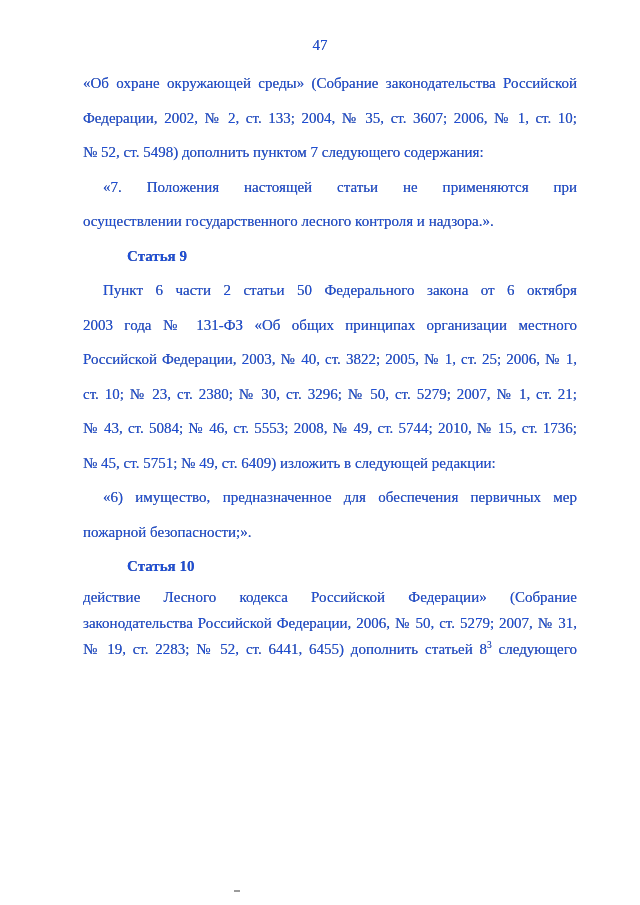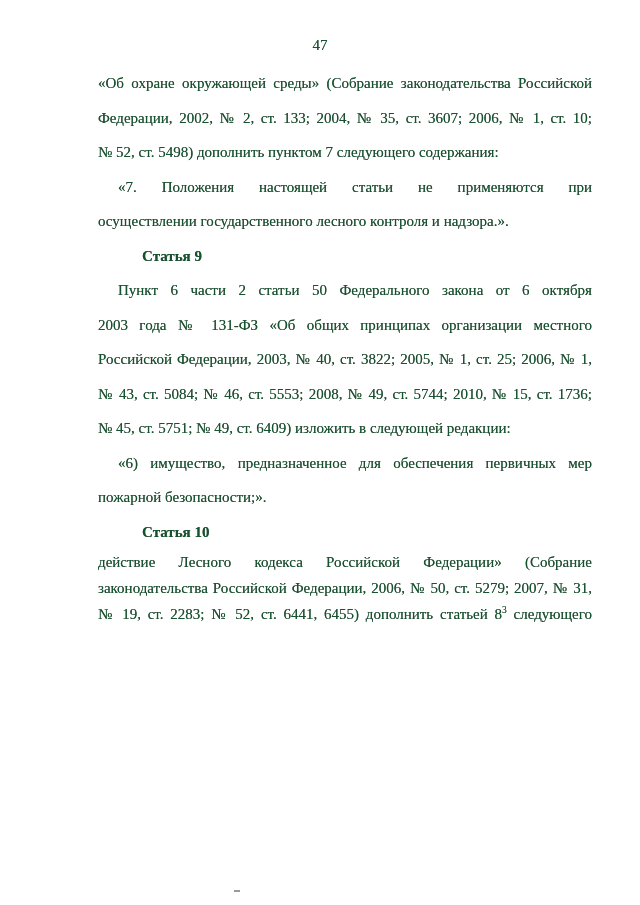--- a/index.html
+++ b/index.html
@@ -3,30 +3,30 @@
 <meta charset="utf-8">
 <style>
   html,body{margin:0;padding:0;background:#e8e8e8;}
   .page{
     position:relative;
     width:640px;height:905px;
     margin:0 auto;
     background:#ffffff;
     font-family:"Liberation Serif", serif;
     font-size:15px;
-    color:#14532d;
+    color:#1d4ed8;
     overflow:hidden;
     text-shadow:0 0 .4px rgba(0,0,0,.55);
   }
   .pagenum{
     position:absolute;top:35px;left:0;width:100%;
     text-align:center;line-height:20px;
   }
   .content{
-    position:absolute;top:66px;left:98px;width:494px;
+    position:absolute;top:66px;left:83px;width:494px;
   }
   .para{margin:0;padding:0;}
   .ln{line-height:34.5px;}
   .tight .ln{line-height:26px;}
   .j{text-align:justify;text-align-last:justify;}
   .head{font-weight:bold;}
   .ind1{text-indent:20px;}
   .ind2{text-indent:38px;}
   .ind3{text-indent:44px;}
   .sup{font-size:9.5px;vertical-align:6px;line-height:0;}
@@ -54,20 +54,21 @@
       <div class="ln j ind1">«7. Положения настоящей статьи не применяются при</div>
       <div class="ln">осуществлении государственного лесного контроля и надзора.».</div>
     </div>
 
     <div class="ln head ind3">Статья 9</div>
 
     <div class="para">
       <div class="ln j ind1">Пункт 6 части 2 статьи 50 Федерального закона от 6 октября</div>
       <div class="ln j">2003 года № 131-ФЗ «Об общих принципах организации местного</div>
       <div class="ln j">Российской Федерации, 2003, № 40, ст. 3822; 2005, № 1, ст. 25; 2006, № 1,</div>
+      <div class="ln j">ст. 10; № 23, ст. 2380; № 30, ст. 3296; № 50, ст. 5279; 2007, № 1, ст. 21;</div>
       <div class="ln j">№ 43, ст. 5084; № 46, ст. 5553; 2008, № 49, ст. 5744; 2010, № 15, ст. 1736;</div>
       <div class="ln">№ 45, ст. 5751; № 49, ст. 6409) изложить в следующей редакции:</div>
     </div>
 
     <div class="para">
       <div class="ln j ind1">«6) имущество, предназначенное для обеспечения первичных мер</div>
       <div class="ln">пожарной безопасности;».</div>
     </div>
 
     <div class="ln head ind3">Статья 10</div>

